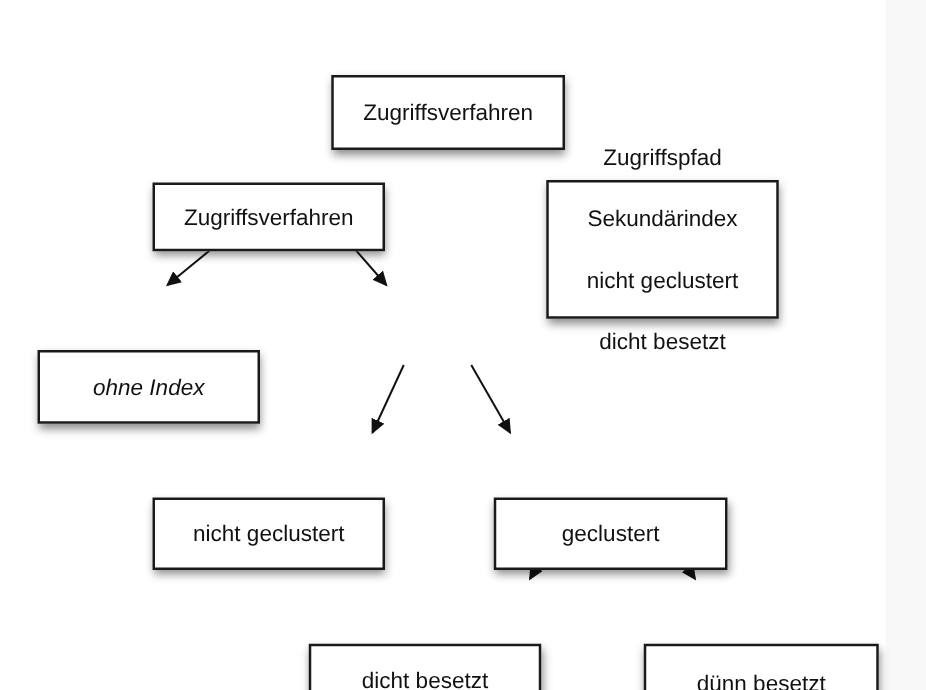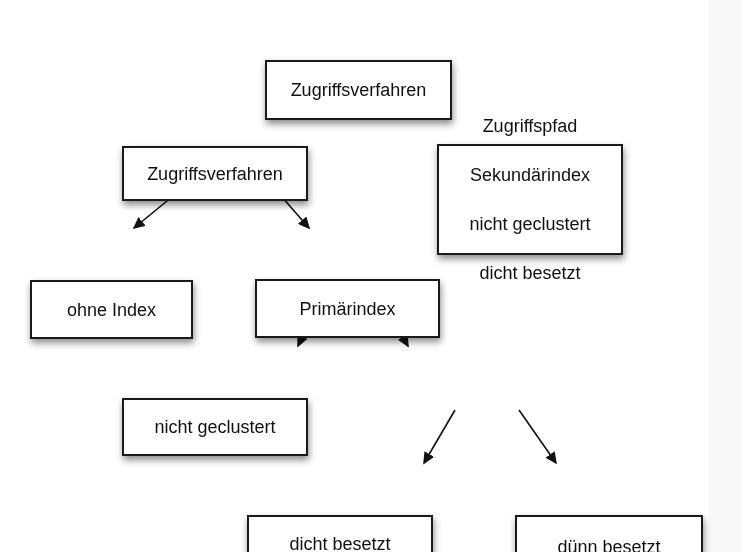--- a/index.html
+++ b/index.html
@@ -53,21 +53,21 @@
     line-height: 24px;
     padding: 2px 6px;
     margin-top: 48px;
   }
   .node .it { }
 
   
   #n-zugriffsverfahren { left: 265px; top: 12px;  width: 187px; height: 60px; }
   #n-dateiorganisation { left: 122px; top: 98px;  width: 186px; height: 55px; }
   #n-zugriffspfad      { left: 437px; top: 96px;  width: 186px; height: 111px; line-height: 25px; gap: 24px; }
-  #n-ohne-index        { left: 30px;  top: 232px; width: 163px; height: 59px; }
+  #n-ohne-index        { left: 30px;  top: 232px; width: 178px; height: 59px; font-style: italic; }
   #n-primaerindex      { left: 255px; top: 231px; width: 185px; height: 59px; }
   #n-nicht-geclustert  { left: 122px; top: 350px; width: 186px; height: 58px; }
   #n-geclustert        { left: 395px; top: 350px; width: 187px; height: 58px; }
   #n-dicht-besetzt     { left: 247px; top: 467px; width: 186px; height: 58px; }
   #n-duenn-besetzt     { left: 515px; top: 467px; width: 188px; height: 64px; }
 </style>
 </head>
 <body>
 
 <div class="canvas">
@@ -102,28 +102,28 @@
     <span>Zugriffspfad</span>
     <span class="it">Sekundärindex</span>
     <span class="it">nicht geclustert</span>
     <span class="it">dicht besetzt</span>
   </div>
 
   <div class="node" id="n-ohne-index">
     <span>ohne Index</span>
   </div>
 
-  <div class="node" id="n-primaerindex">
-    <span>Primärindex</span>
-  </div>
 
   <div class="node" id="n-nicht-geclustert">
     <span>nicht geclustert</span>
   </div>
 
+  <div class="node" id="n-geclustert">
+    <span>geclustert</span>
+  </div>
 
   <div class="node" id="n-dicht-besetzt">
     <span>dicht besetzt</span>
   </div>
 
   <div class="node" id="n-duenn-besetzt">
     <span>dünn besetzt</span>
   </div>
 
 </div>

